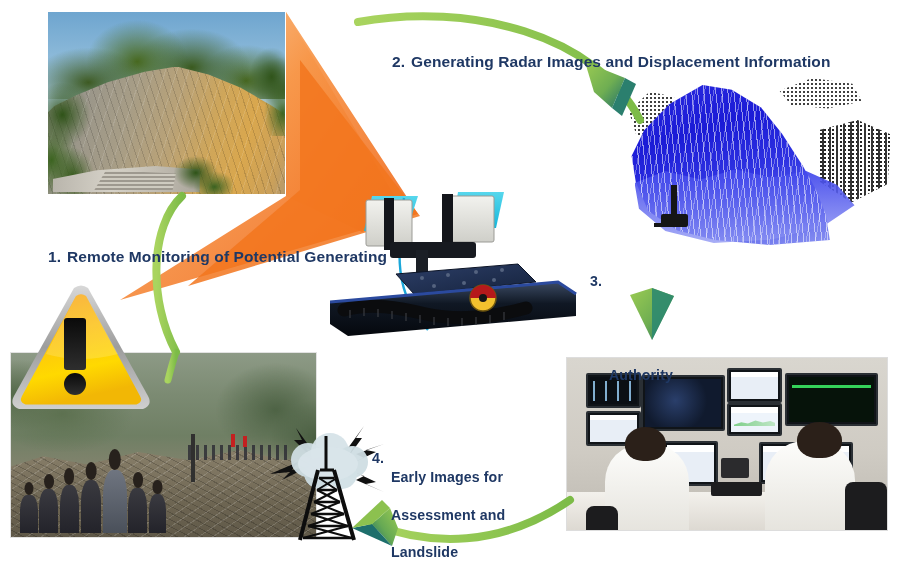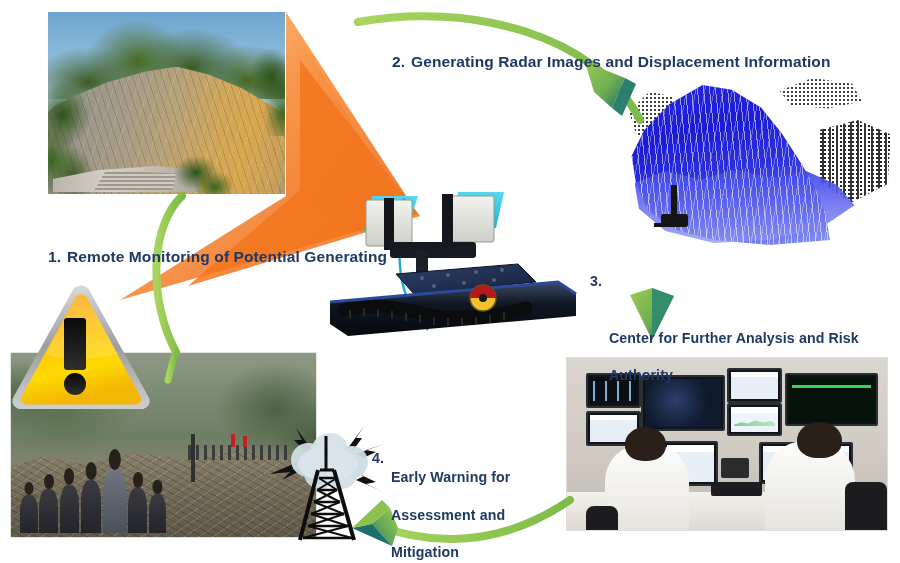--- a/index.html
+++ b/index.html
@@ -459,30 +459,30 @@
       <span class="n">2.</span>
       <span class="t">Generating Radar Images and Displacement Information</span>
     </div>
   </div>
 
   <div class="caption c3">
     <div class="cap-row">
       <span class="n">3.</span>
       <span class="t">
         <br>
-        <span>Center for Further Analysis and Risk</span><br>
+        <br>
         <span>Authority</span>
       </span>
     </div>
   </div>
 
   <div class="caption c4">
     <div class="cap-row">
       <span class="n">4.</span>
       <span class="t">
-        <span>Early Warning for</span><br>
+        <span>Early Images for</span><br>
         <span>Assessment and</span><br>
-        <span>Mitigation</span>
+        <span>Landslide</span>
       </span>
     </div>
   </div>
 
 </div>
 
 </body></html>

